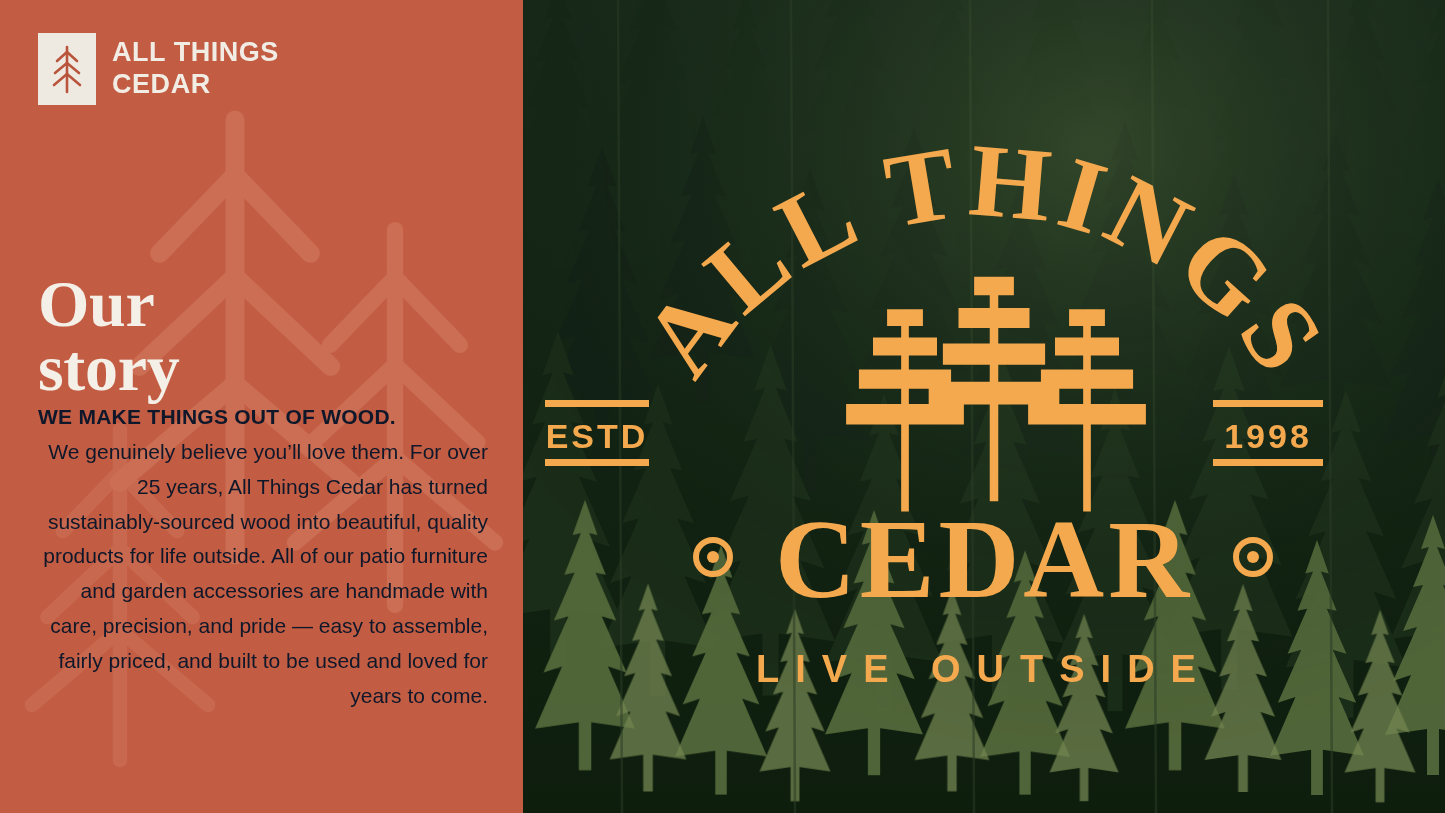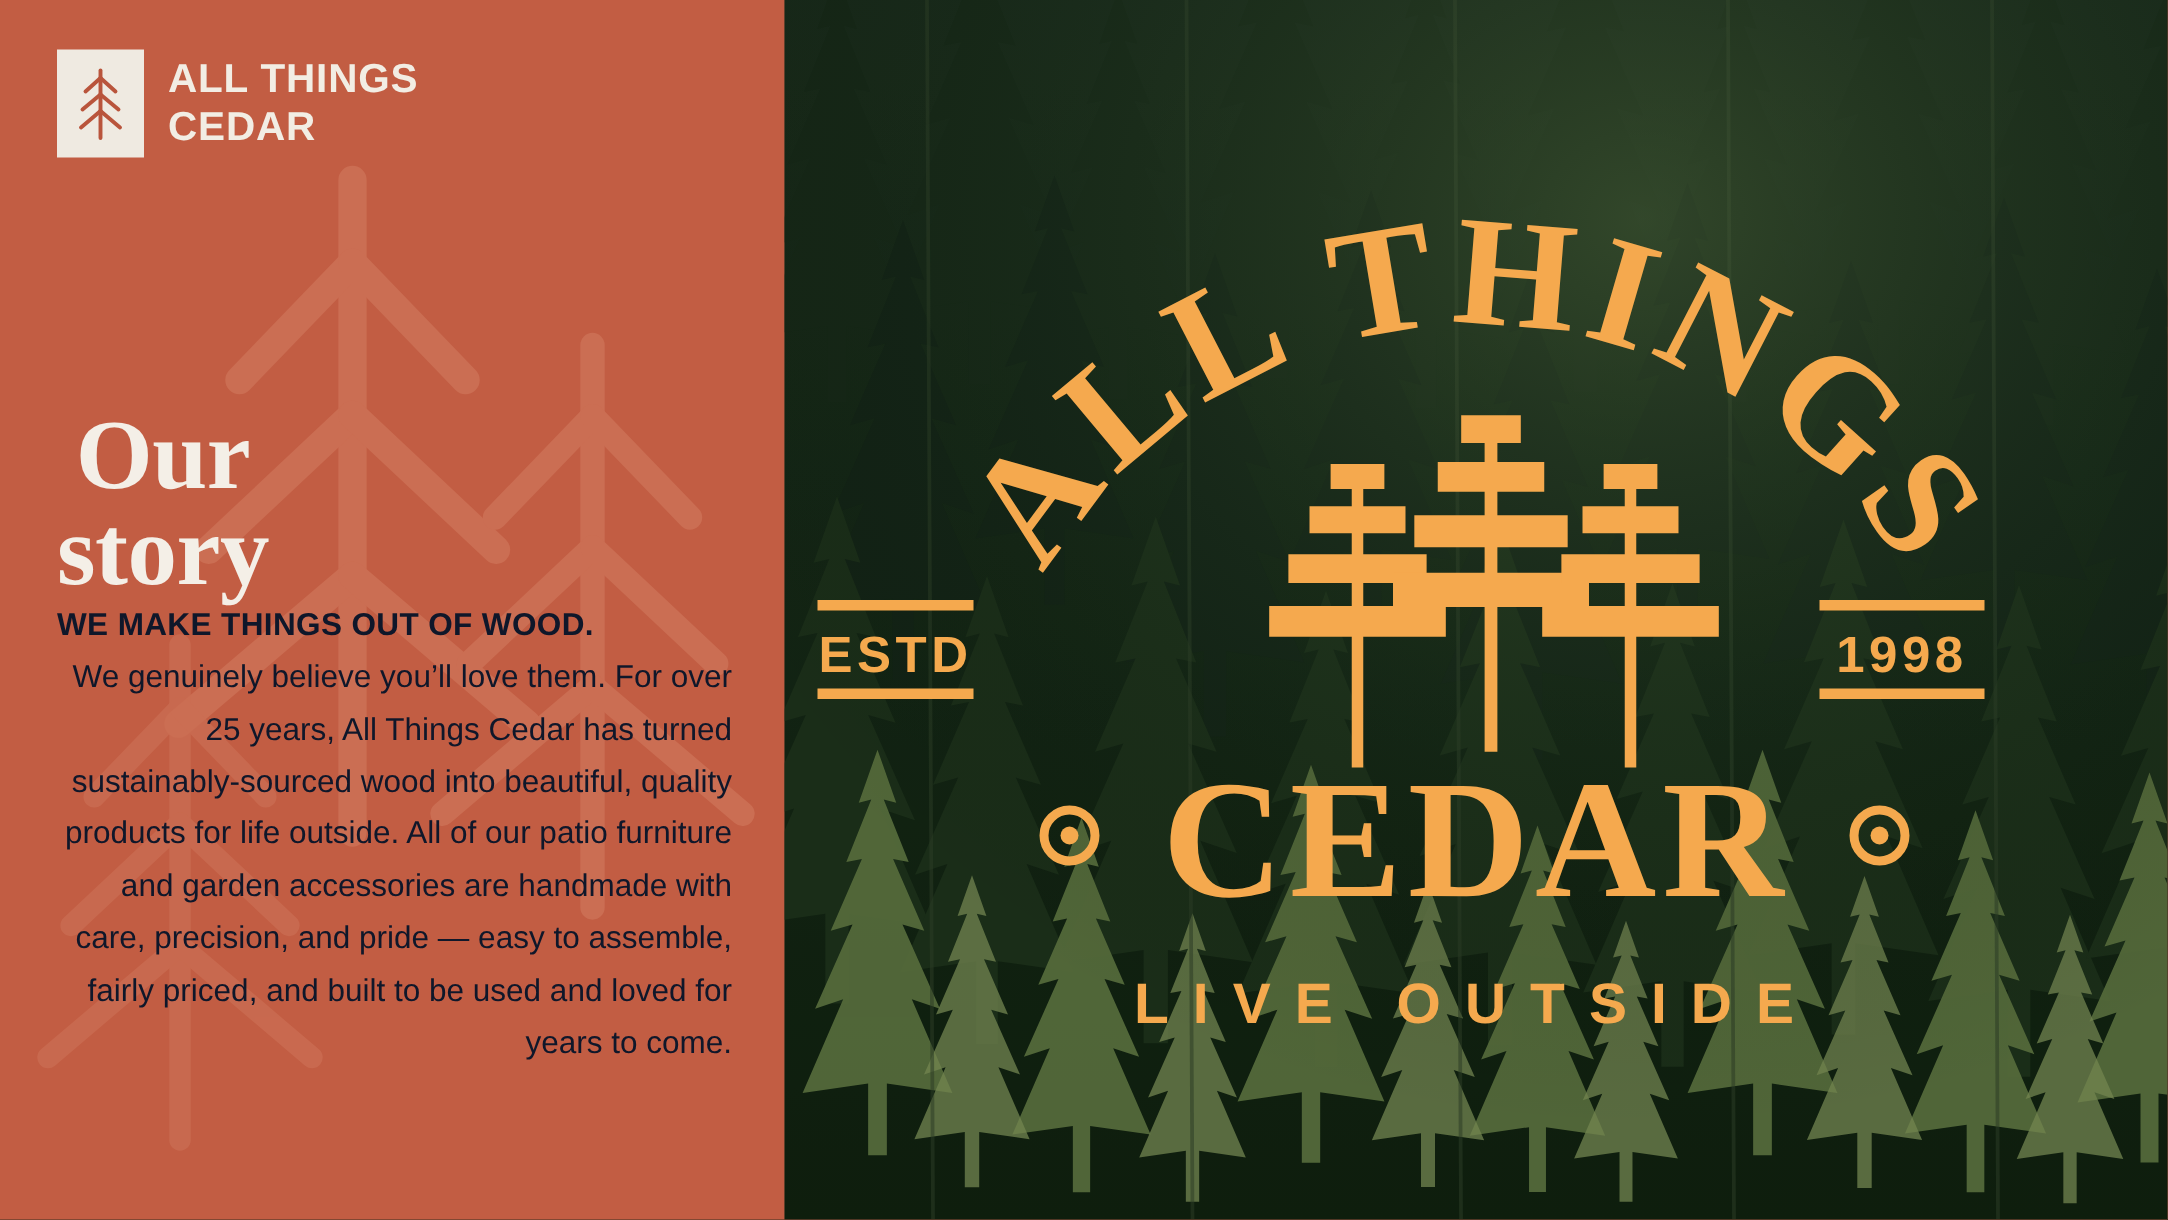--- a/index.html
+++ b/index.html
@@ -43,21 +43,20 @@
 
   .story-head{
     position:absolute;left:38px;top:228px;
     font-family:"Liberation Serif", serif;
     font-weight:bold;
     color:#F4EFE7;
     font-size:66px;
     line-height:0.97;
     white-space:pre-line;
     letter-spacing:-0.005em;
-    text-align:center;
   }
 
   .story-body{
     position:absolute;left:38px;top:400px;width:450px;
     color:#0f172a;
     font-size:21px;
     line-height:1.66;
   }
   .story-body .lead{
     font-weight:bold;

